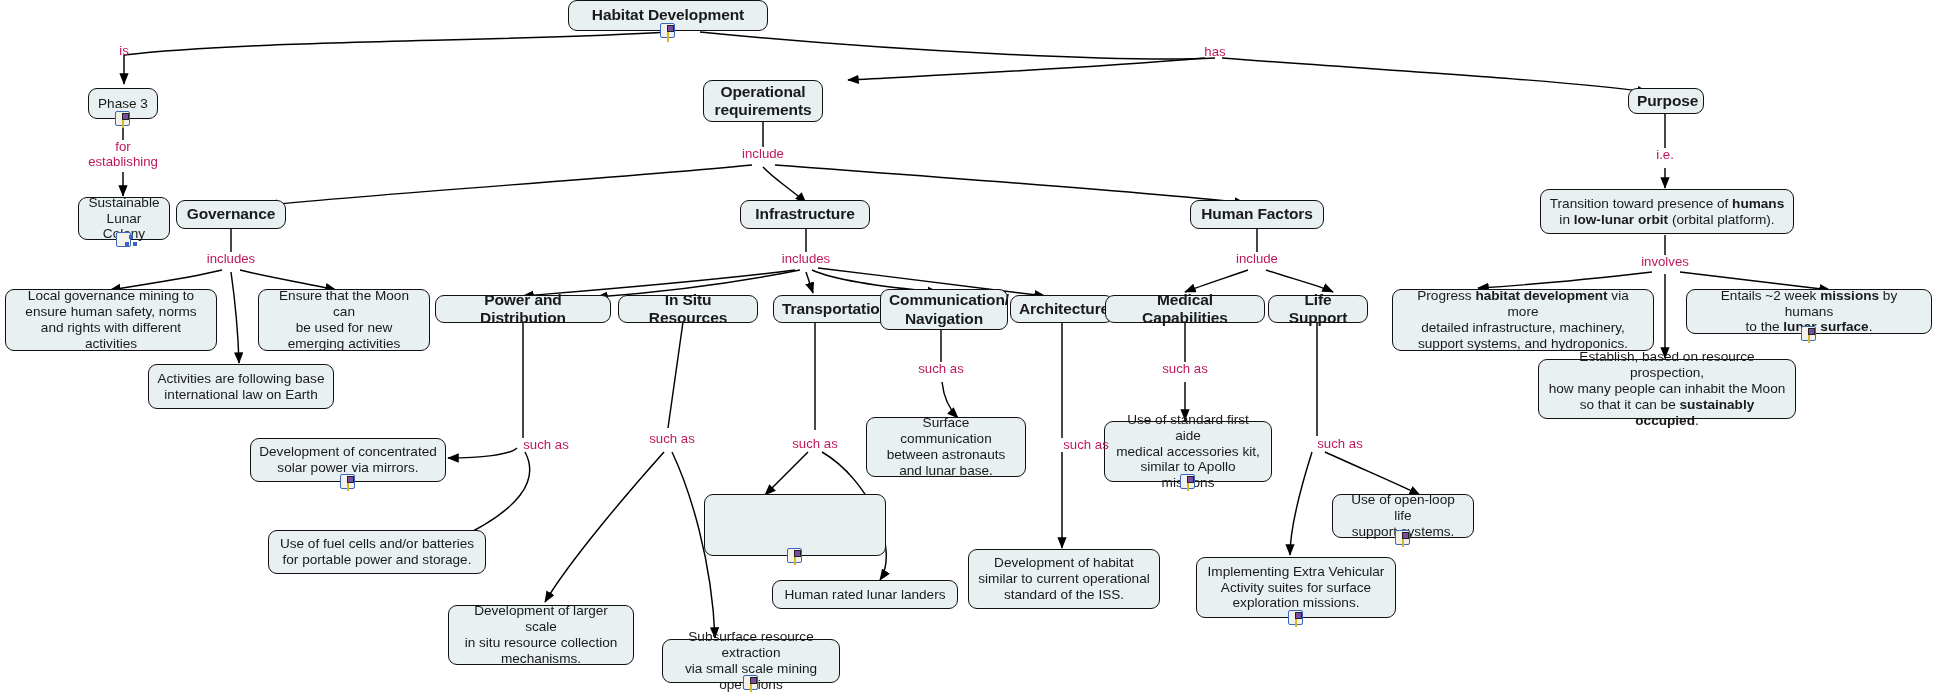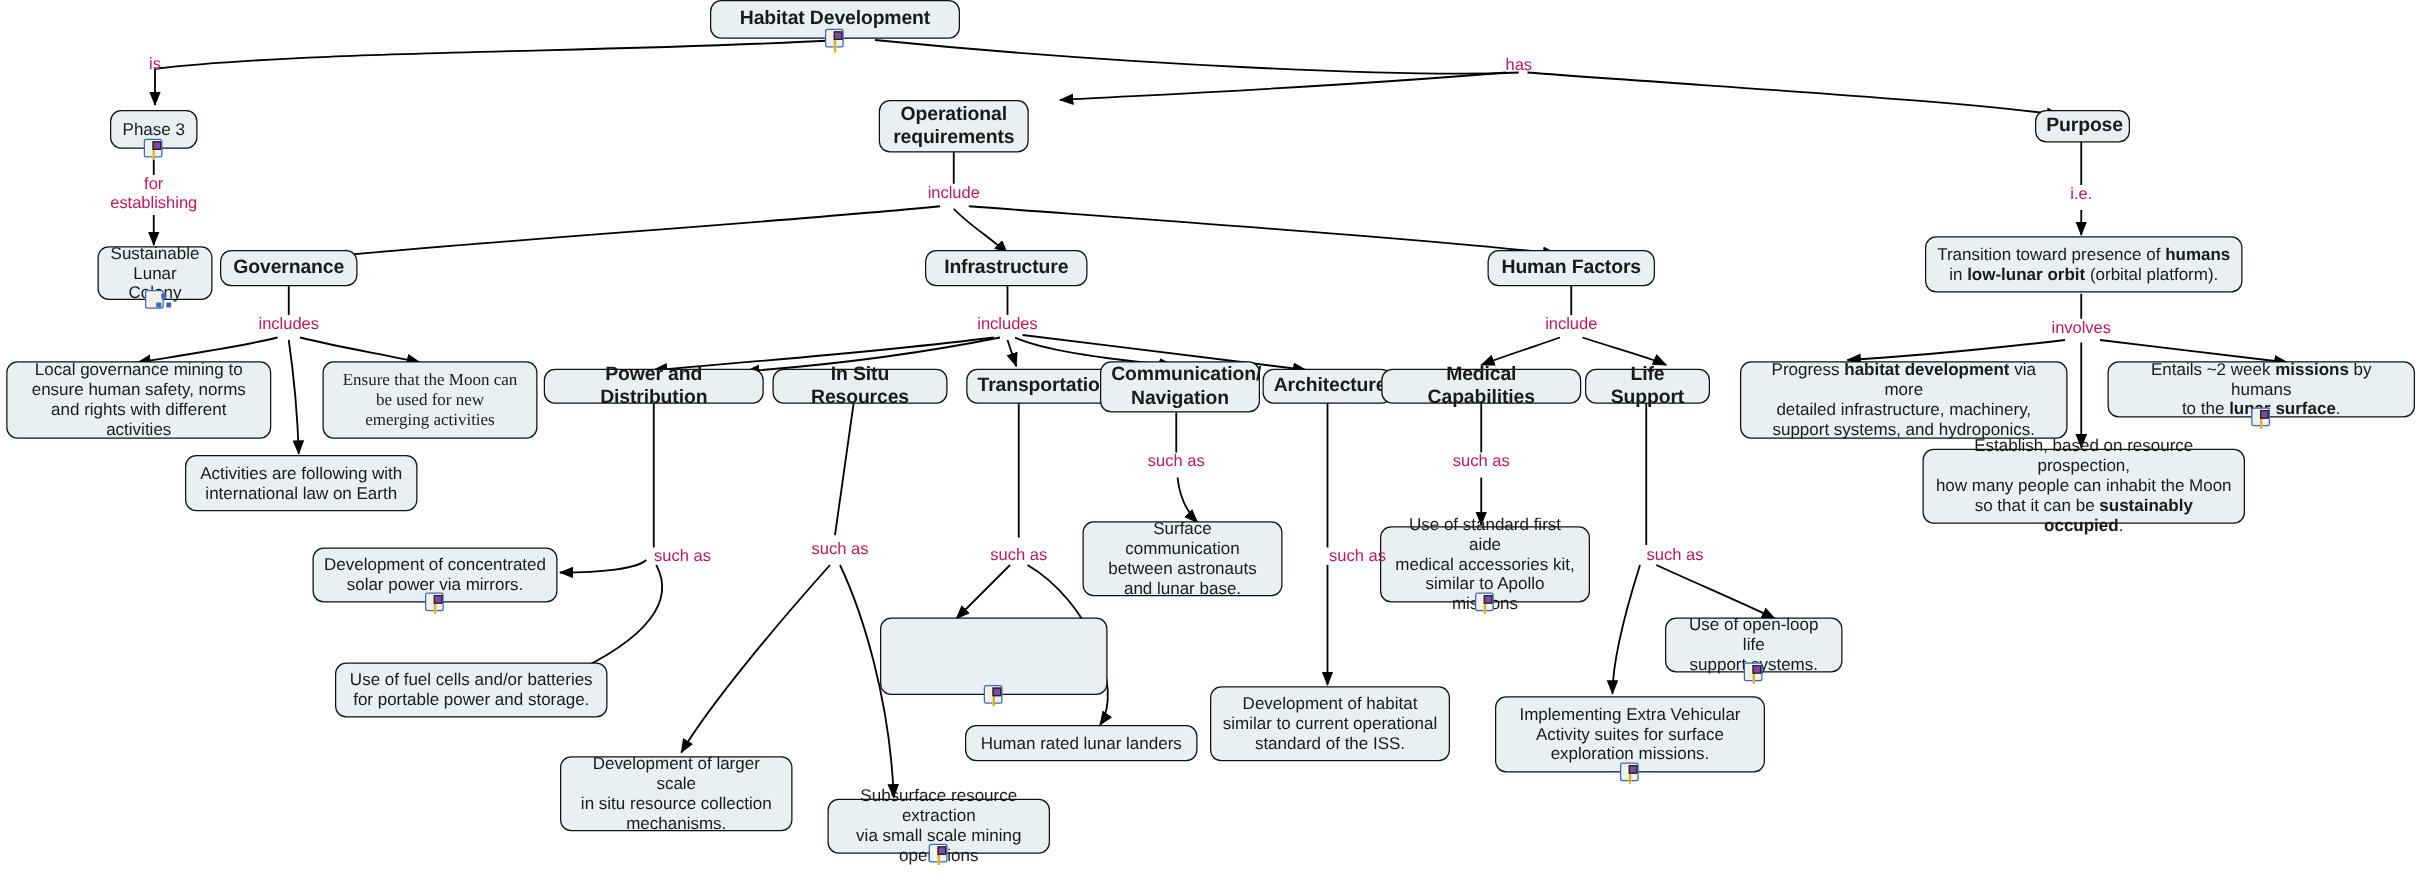--- a/index.html
+++ b/index.html
@@ -149,28 +149,28 @@
   <div class="node concept" style="left:1190px;top:200px;width:134px;height:29px;">
     <span class="txt">Human Factors</span>
   </div>
 
   <div class="node plain" style="left:5px;top:289px;width:212px;height:62px;white-space:pre-line;">
     <span class="txt">Local governance mining to
 ensure human safety, norms
 and rights with different activities</span>
   </div>
 
-  <div class="node plain" style="left:258px;top:289px;width:172px;height:62px;white-space:pre-line;font-family:Liberation Serif, serif;">
+  <div class="node plain" style="left:258px;top:289px;width:172px;height:62px;white-space:pre-line;">
     <span class="txt">Ensure that the Moon can
 be used for new
 emerging activities</span>
   </div>
 
   <div class="node plain" style="left:148px;top:364px;width:186px;height:45px;white-space:pre-line;">
-    <span class="txt">Activities are following with
+    <span class="txt">Activities are following base
 international law on Earth</span>
   </div>
 
   <div class="node concept" style="left:435px;top:295px;width:176px;height:28px;">
     <span class="txt">Power and Distribution</span>
   </div>
 
   <div class="node concept" style="left:618px;top:295px;width:140px;height:28px;">
     <span class="txt">In Situ Resources</span>
   </div>
@@ -239,21 +239,21 @@
 standard of the ISS.</span>
   </div>
 
   <div class="node plain" style="left:1104px;top:421px;width:168px;height:61px;white-space:pre-line;">
     <span class="txt">Use of standard first aide
 medical accessories kit,
 similar to Apollo missions</span>
     <span class="res" style="left:50%;margin-left:-8px;bottom:-8px;"><span class="sheet"></span><span class="sq"></span></span>
   </div>
 
-  <div class="node plain" style="left:1196px;top:557px;width:216px;height:61px;white-space:pre-line;text-align:center;">
+  <div class="node plain" style="left:1196px;top:557px;width:200px;height:61px;white-space:pre-line;text-align:center;">
     <span class="txt">Implementing Extra Vehicular
 Activity suites for surface
 exploration missions.</span>
     <span class="res" style="left:50%;margin-left:-8px;bottom:-8px;"><span class="sheet"></span><span class="sq"></span></span>
   </div>
 
   <div class="node plain" style="left:1332px;top:494px;width:142px;height:44px;white-space:pre-line;">
     <span class="txt">Use of open-loop life
 support systems.</span>
     <span class="res" style="left:50%;margin-left:-8px;bottom:-8px;"><span class="sheet"></span><span class="sq"></span></span>

